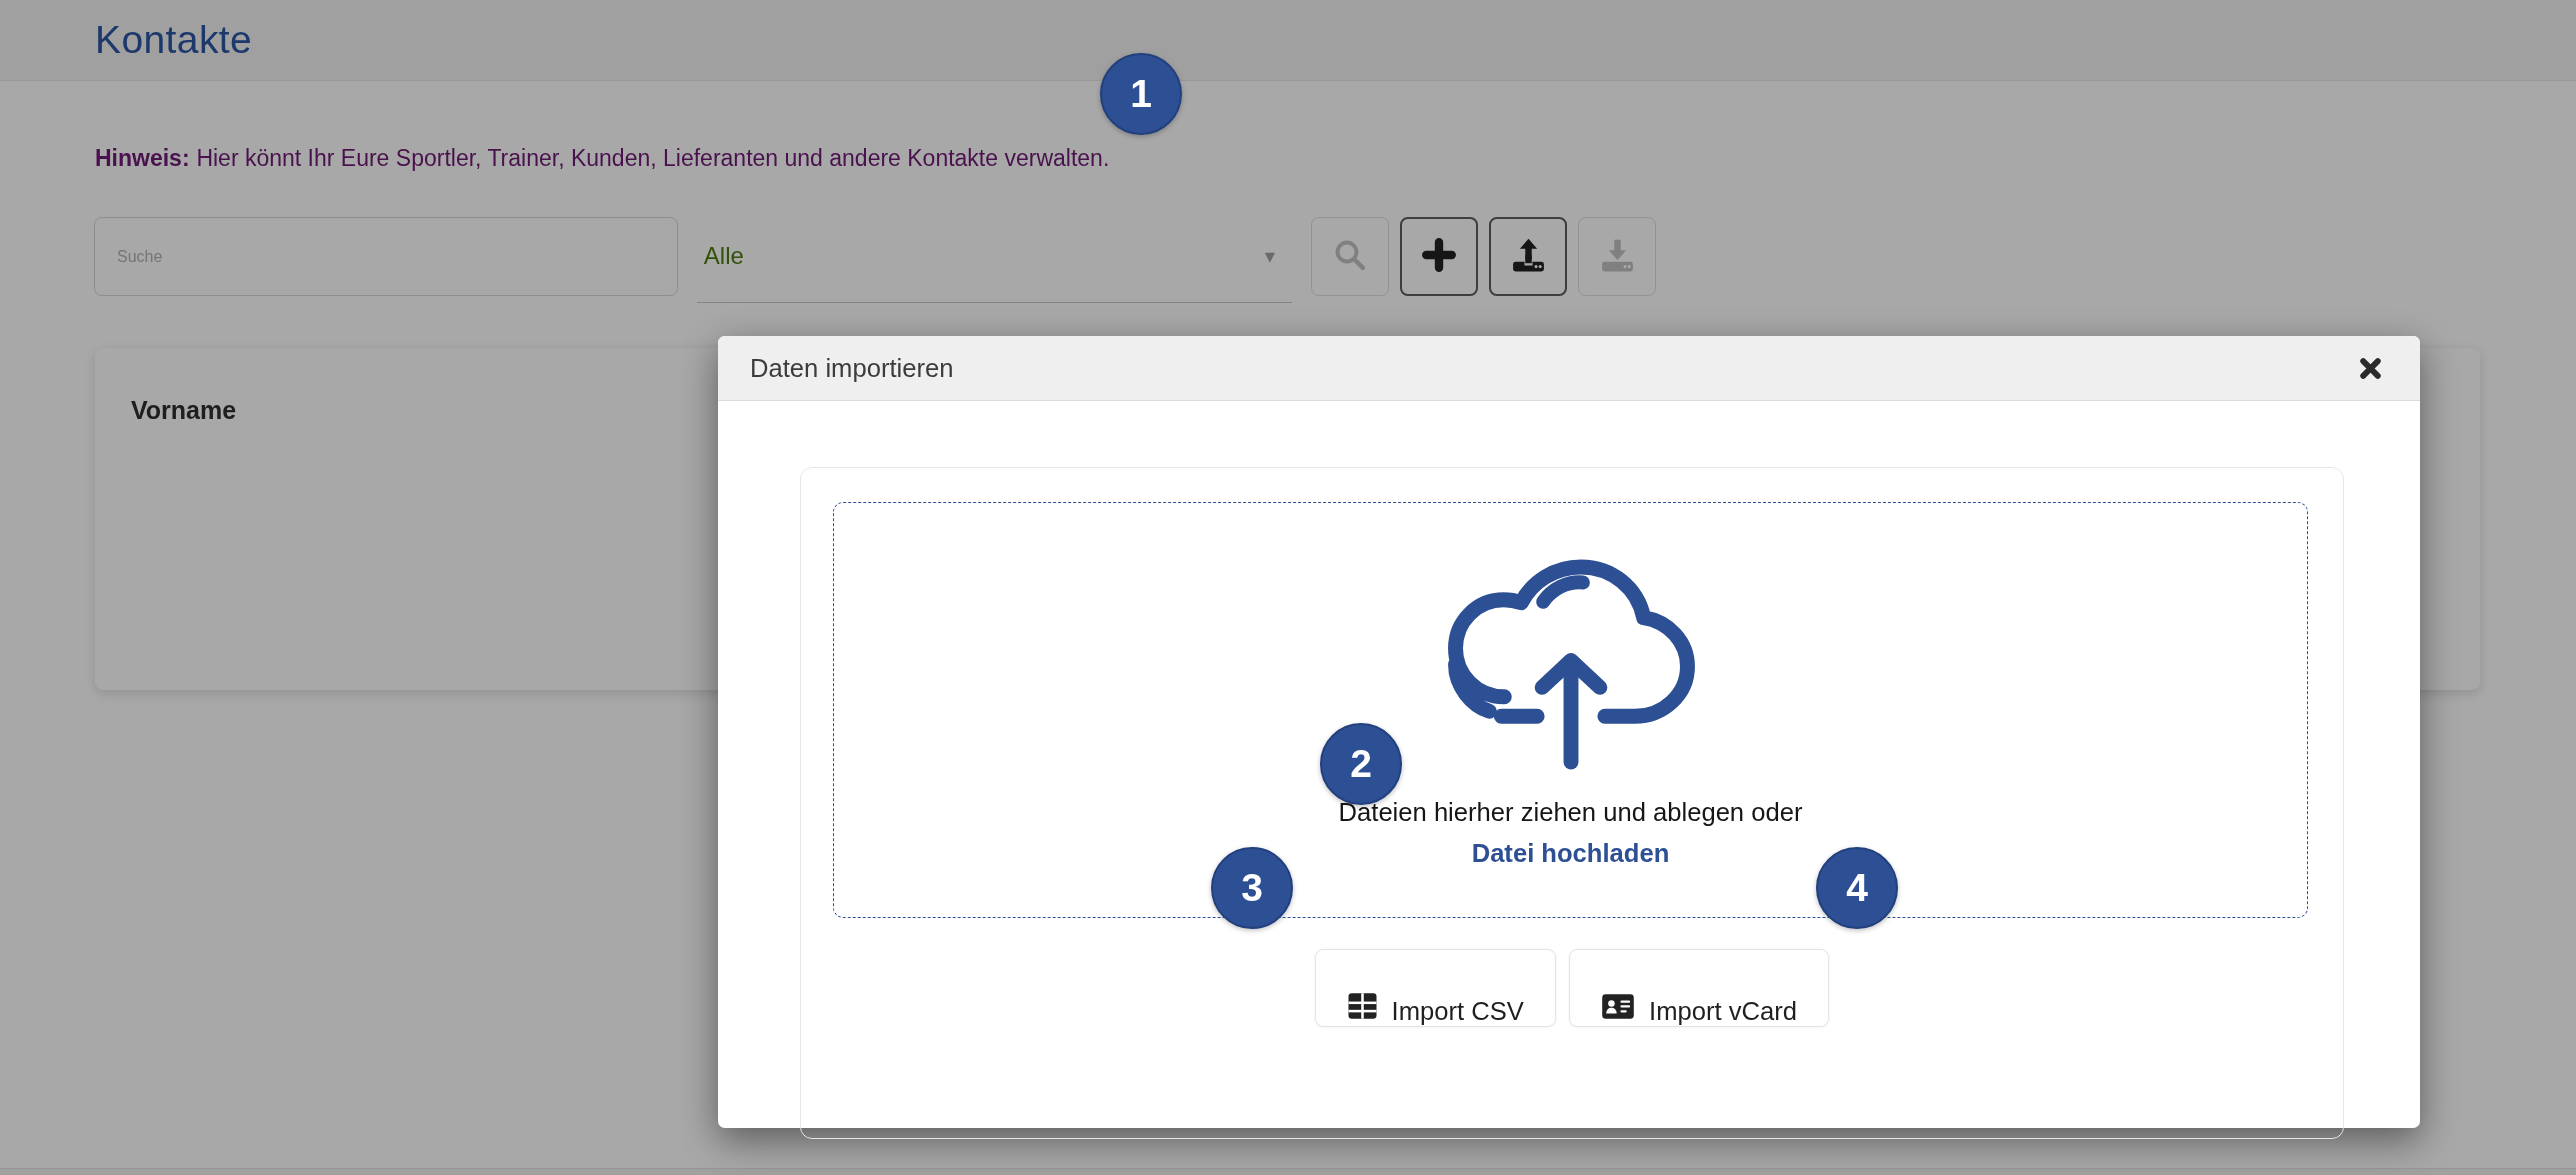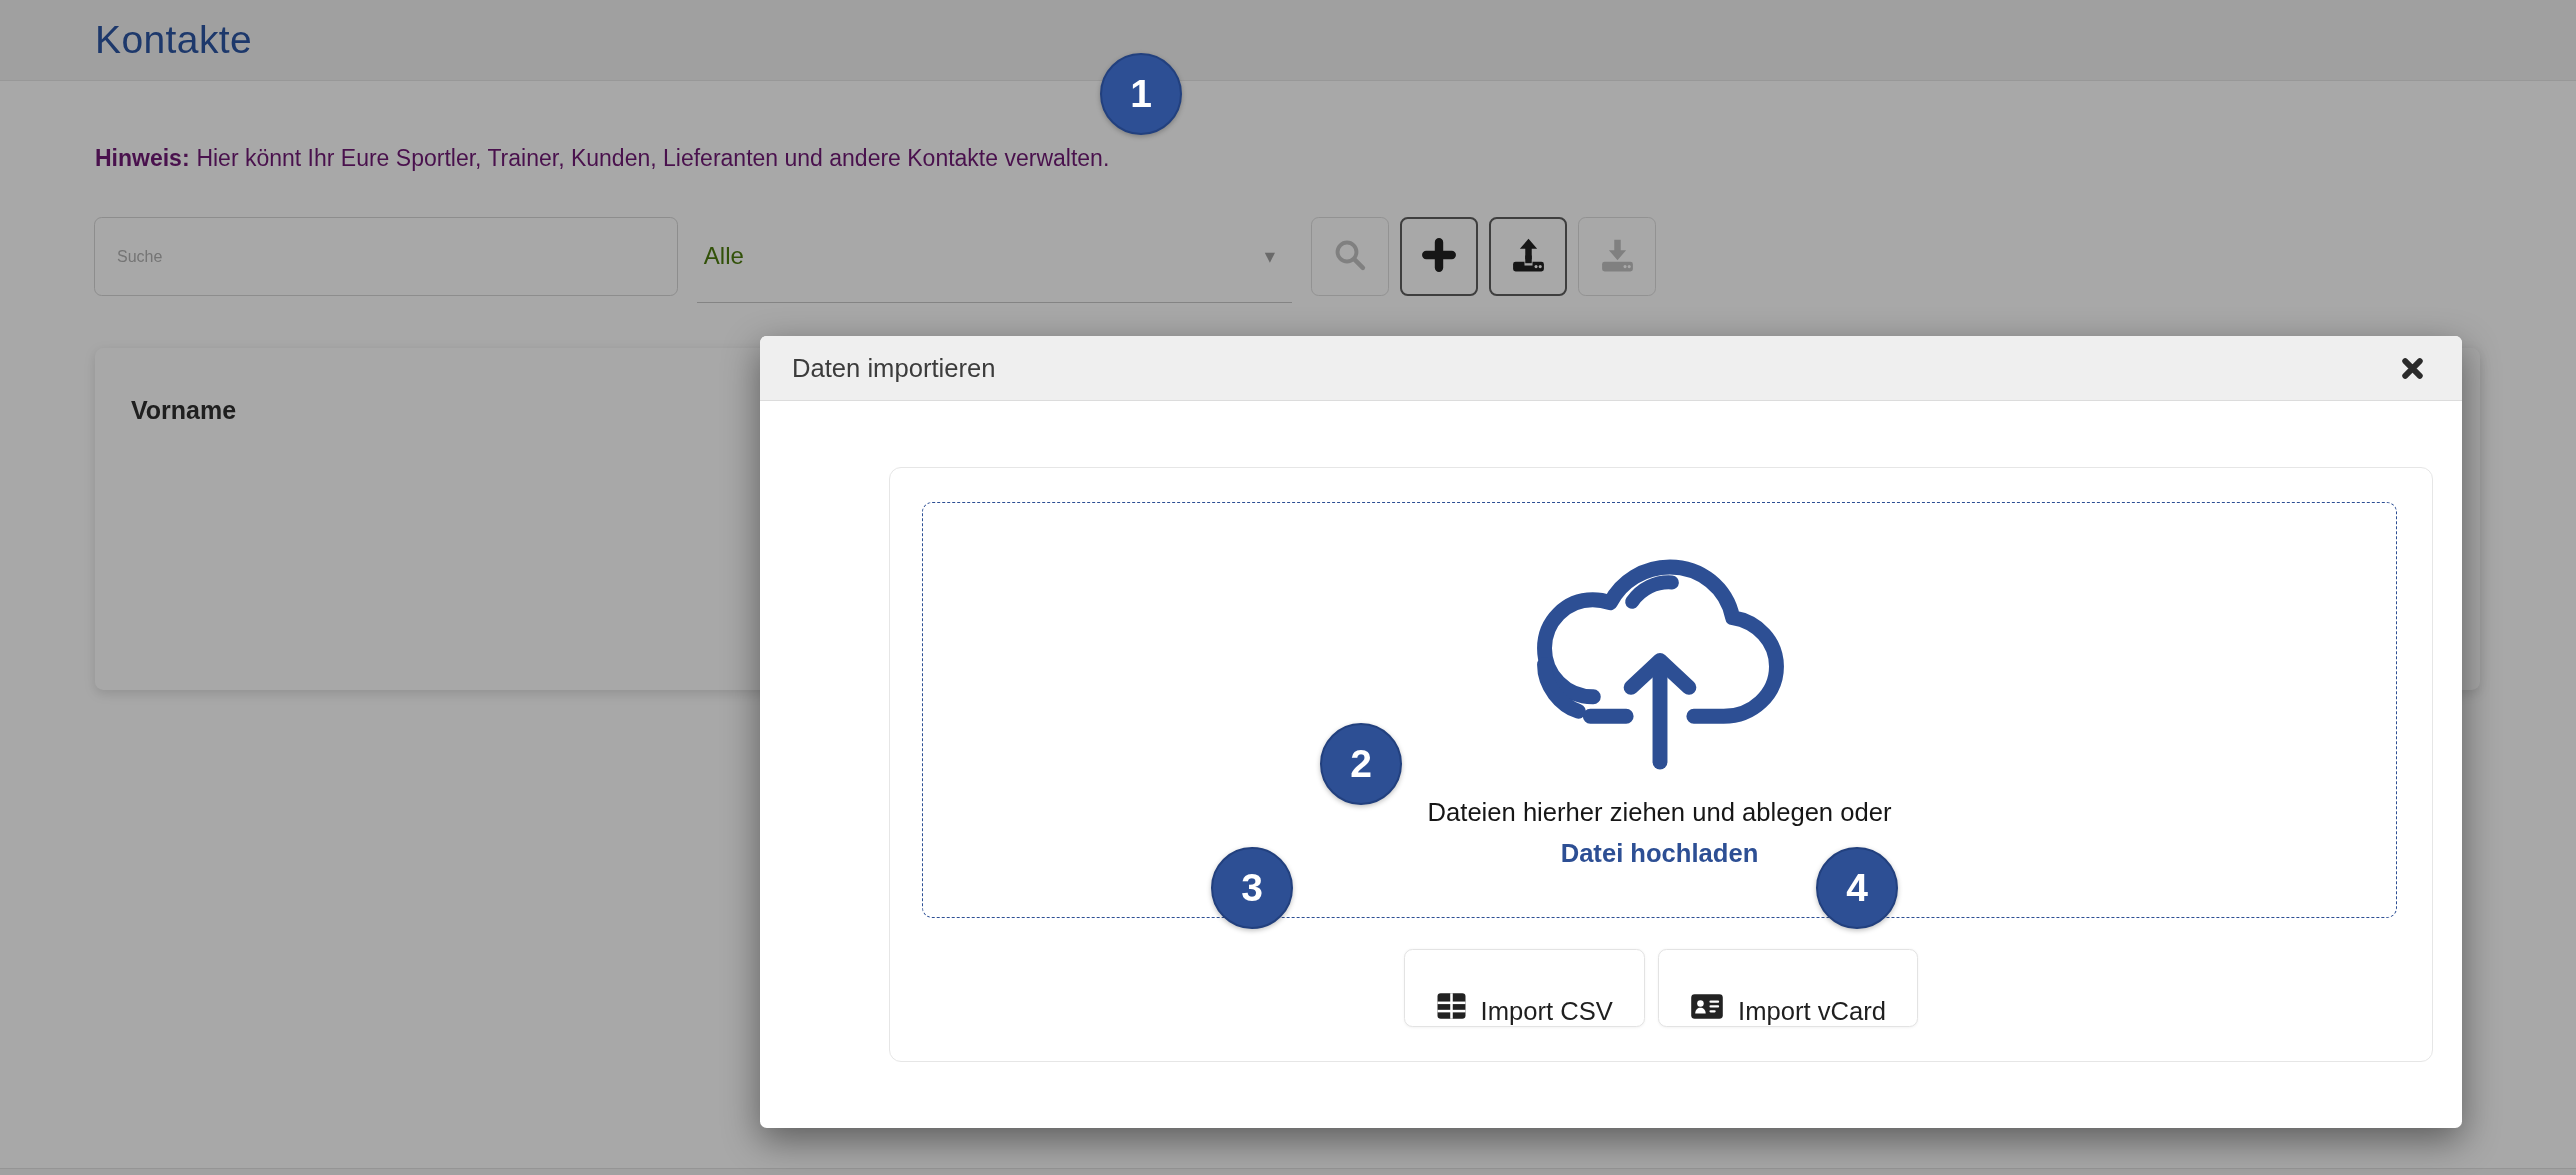--- a/index.html
+++ b/index.html
@@ -56,35 +56,34 @@
   
   .footer{
     position:absolute; left:0; bottom:0; width:2576px; height:8.5px;
     background:#f4f4f4; border-top:0.9px solid #e2e2e2;
   }
   
   .overlay{
     position:absolute; inset:0; background:rgba(0,0,0,0.34); z-index:5;
   }
   .modal{
-    position:absolute; left:760px; top:336px; width:1702px; height:792px;
+    position:absolute; left:718px; top:336px; width:1702px; height:792px;
     background:#ffffff; border-radius:6.8px; z-index:10;
     box-shadow:0 12px 37px rgba(0,0,0,0.45);
   }
   .modal-header{
     height:65px; background:#efefef; border-bottom:0.9px solid #dcdcdc;
     border-radius:6.8px 6.8px 0 0; display:flex; align-items:center; padding:0 36px 0 32px;
   }
   .modal-title{ font-size:25.6px; color:#3c3c3c; flex:1; }
   .close-btn{ background:none; border:none; cursor:pointer; line-height:0; }
   .modal-body{ padding:66px 78px 66px 82px; }
   .inner-card{
-    width:1544px; height:595px; border:1.7px solid #e6e6e6; border-radius:12px;
+    width:1544px; height:672px; border:1.7px solid #e6e6e6; border-radius:12px;
     padding:34px 32px 0 32px;
-    margin-left:47px;
   }
   .dropzone{
     width:1475px; height:416px; border:1.7px dashed #2d4f94; border-radius:10.2px;
     display:flex; flex-direction:column; align-items:center; justify-content:center;
     cursor:pointer;
   }
   .dz-text{ font-size:25.6px; color:#161616; margin-top:19px; }
   .dz-link{ font-size:25.6px; font-weight:700; color:#2d4f94; margin-top:12px; text-decoration:none; cursor:pointer; }
   .actions{
     margin-top:31px; display:flex; justify-content:center; gap:13.6px;

